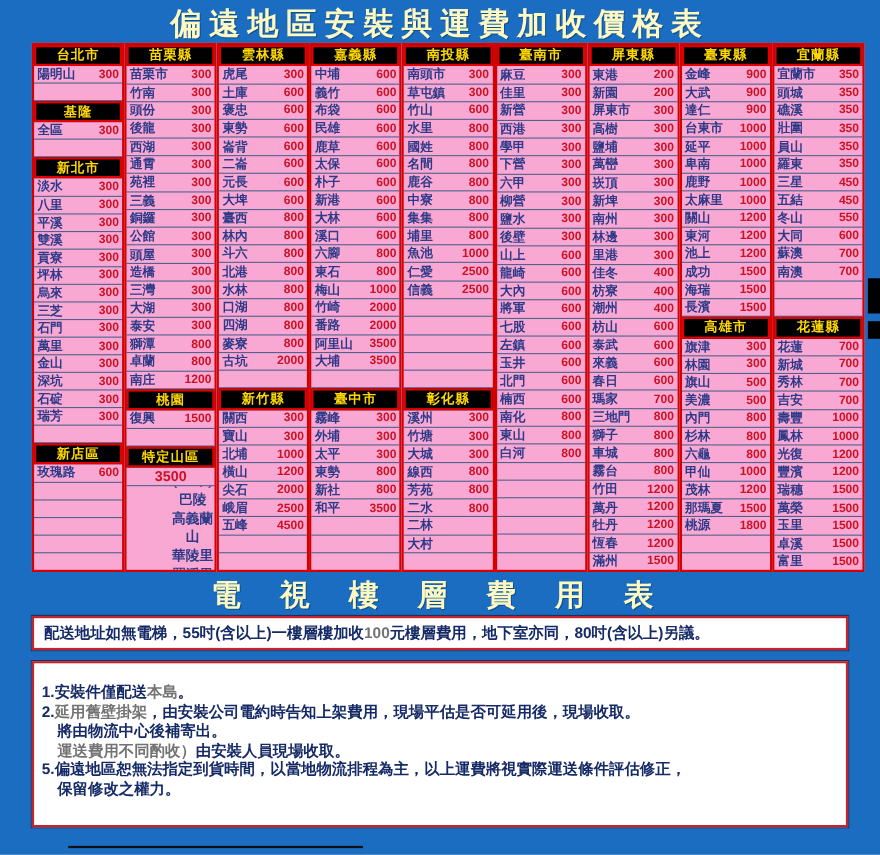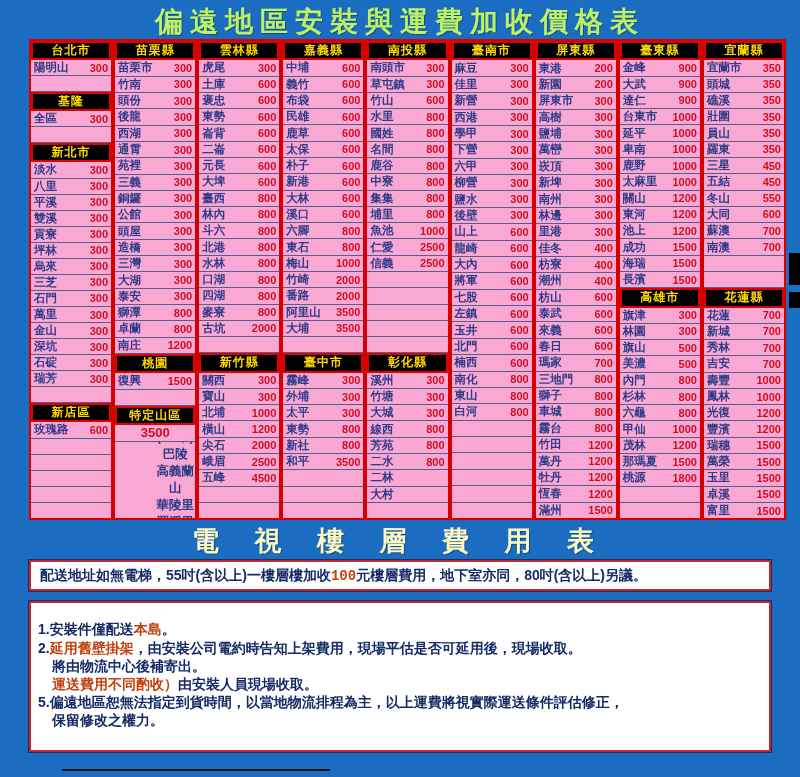--- a/index.html
+++ b/index.html
@@ -3,21 +3,21 @@
 <meta charset="utf-8">
 <style>
   * { box-sizing: border-box; margin: 0; padding: 0; }
   body { font-family: "Liberation Sans", sans-serif; }
   .page {
     position: relative; width: 800px; height: 777px;
     background: #1a6dc0; overflow: hidden;
   }
   .main-title {
     position: absolute; top: 3px; left: 0; width: 100%;
-    text-align: center; color: #bef264; font-size: 28px; font-weight: bold;
+    text-align: center; color: #fef9c3; font-size: 28px; font-weight: bold;
     letter-spacing: 7px; text-shadow: 1px 1px 0 #0d4d8f;
   }
   .fee-table {
     position: absolute; left: 29px; top: 39px; width: 757px; height: 481px;
     display: flex;
   }
   .col {
     flex: 1 1 0; display: flex; flex-direction: column;
     background: #f9a8d4; border: 2px solid #d50000;
   }
@@ -52,21 +52,21 @@
     display: flex; align-items: center; padding: 0 9px;
     font-size: 14px; font-weight: bold; color: #152a66;
   }
   .notes-box {
     position: absolute; left: 29px; top: 601px; width: 742px; height: 151px;
     background: #ffffff; border: 2px solid #c4252b; box-shadow: 0 0 0 1px #20305e;
     padding: 18px 7px; font-size: 14px; font-weight: bold; color: #152a66;
     line-height: 17.6px;
   }
   .note-line.indent { padding-left: 14px; }
-  .red { color: #c2410c; font-family: Liberation Mono, monospace; }
+  .red { color: #737373; }
   .edge-artifact { position: absolute; background: #000000; }
   .bottom-line { position: absolute; left: 62px; top: 769px; width: 268px; height: 2px; background: #101010; }
 </style>
 </head>
 <body>
 
 <div class="page">
   <div class="main-title">偏遠地區安裝與運費加收價格表</div>
 
   <div class="fee-table">

